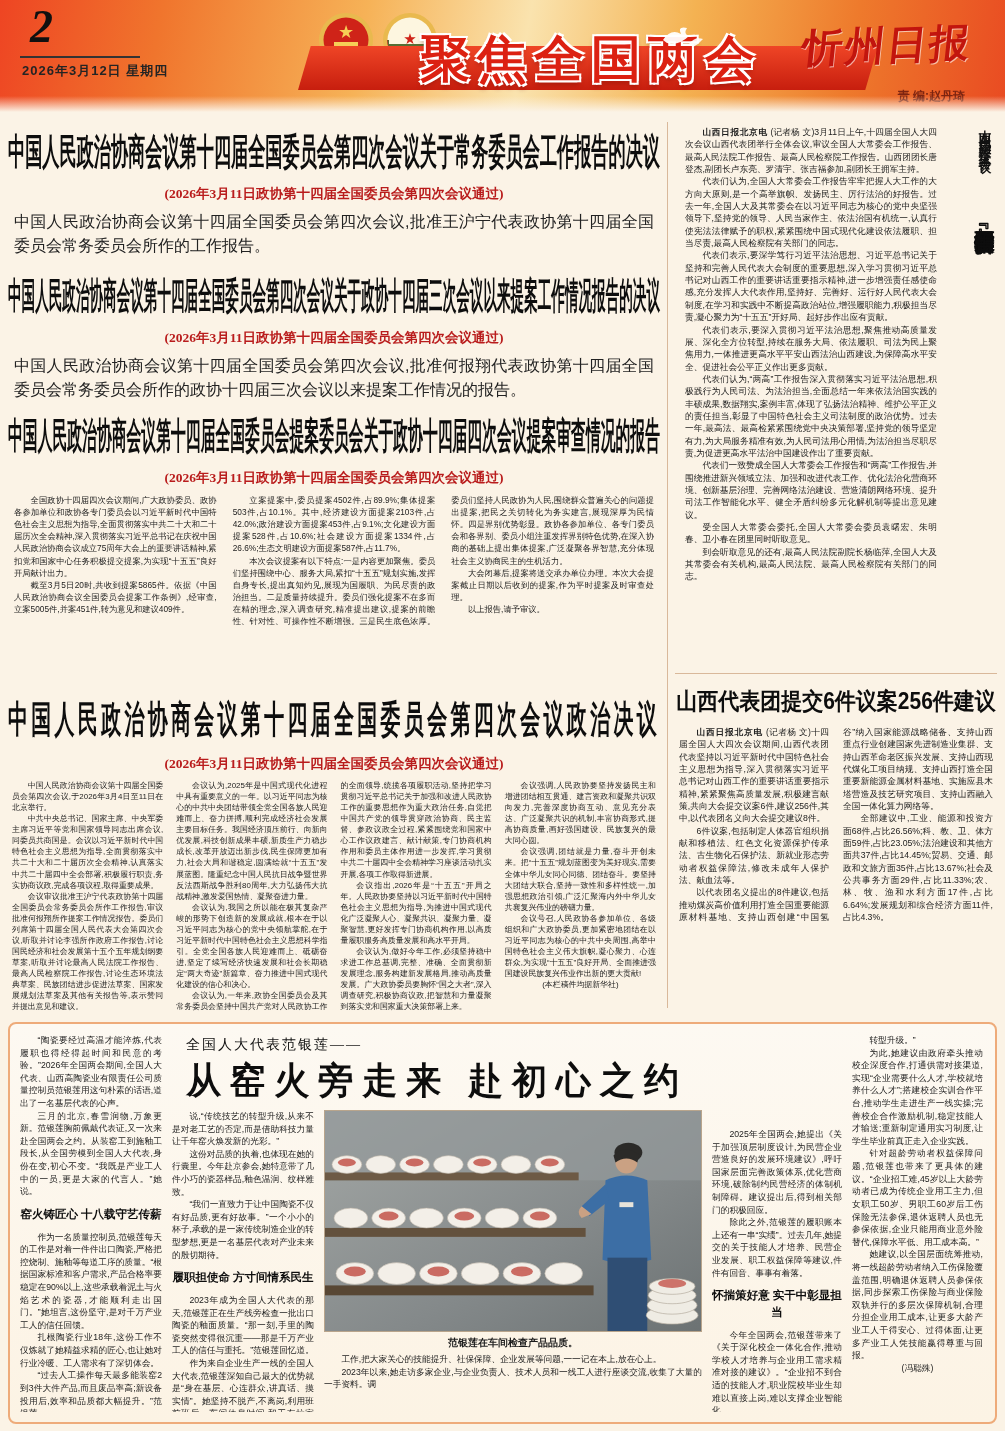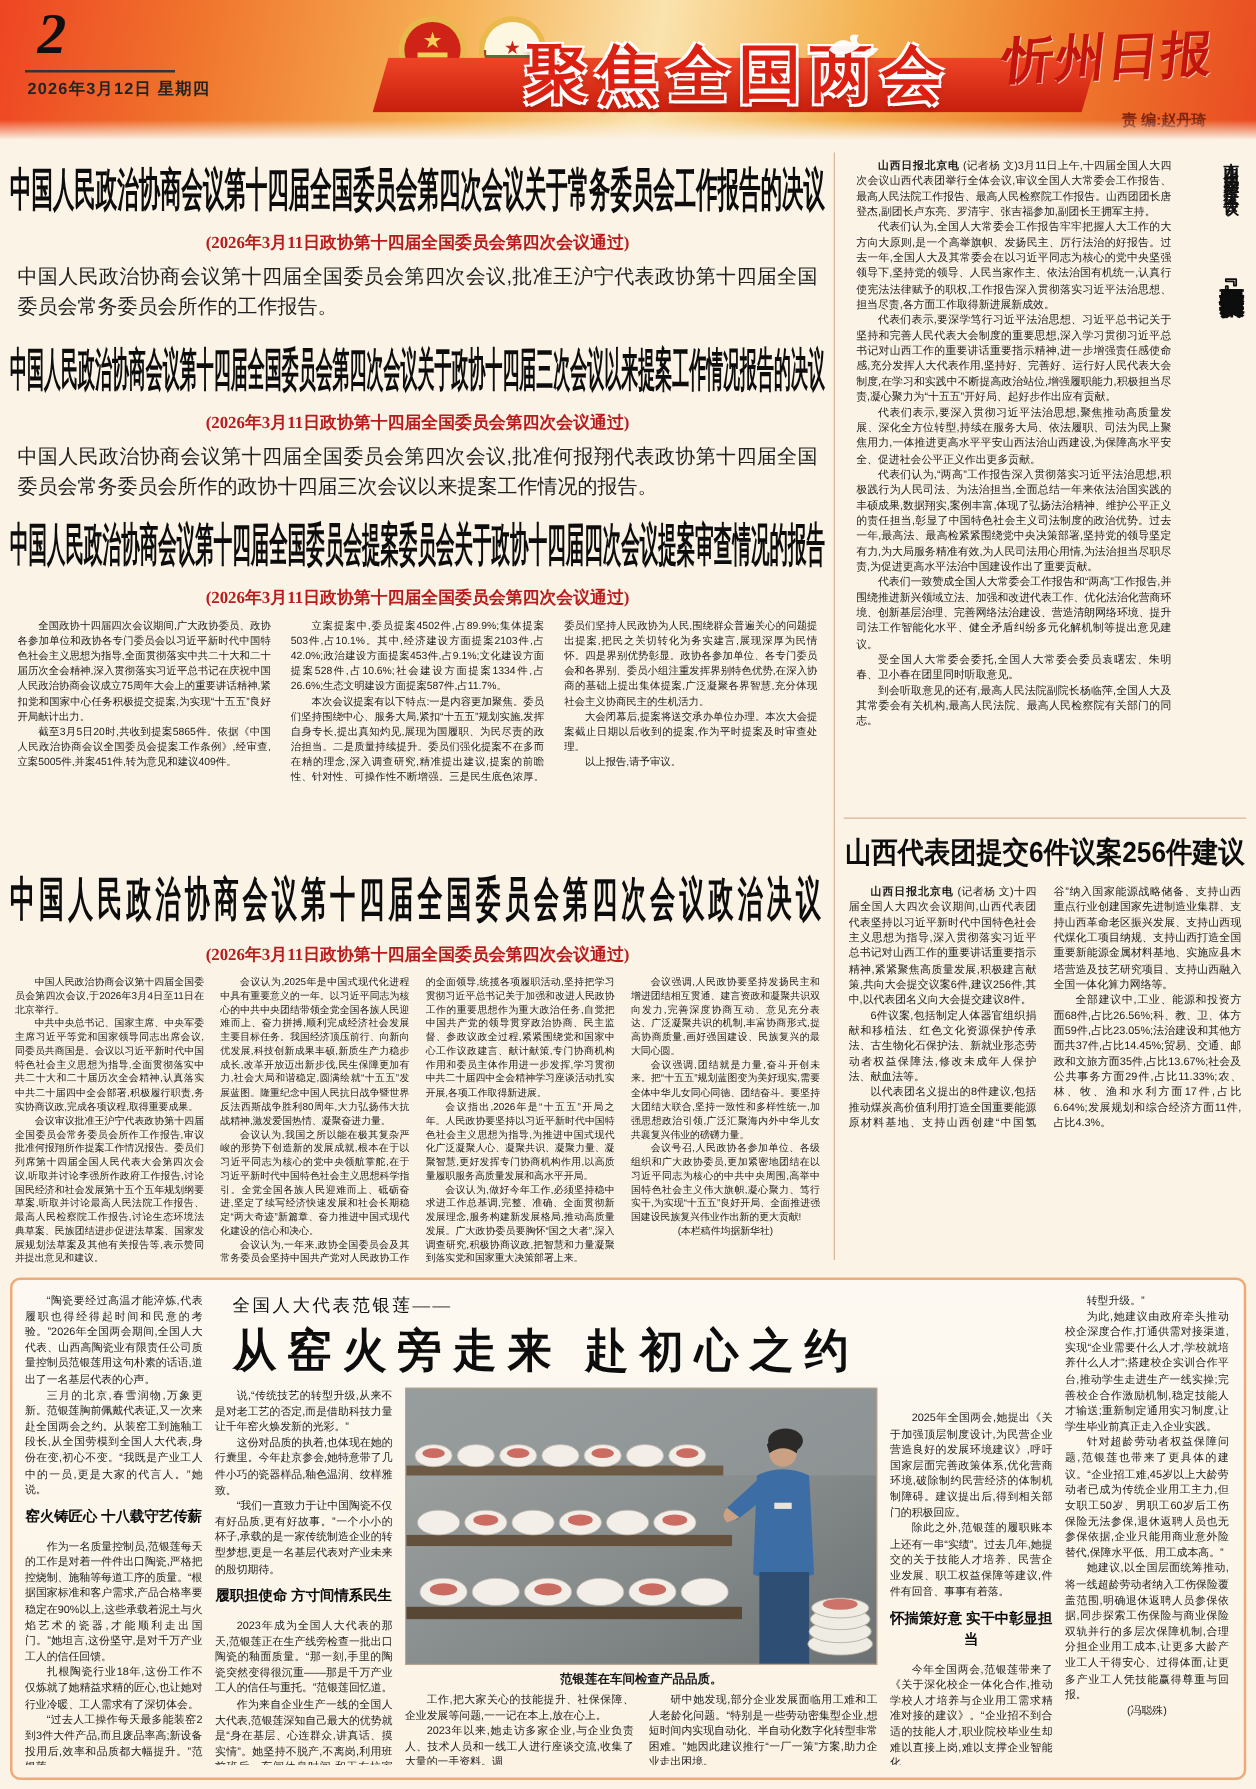--- a/index.html
+++ b/index.html
@@ -51,21 +51,21 @@
   p b{letter-spacing:.5px}
   
   .plenary{position:relative;height:528px}
   .e-body{position:absolute;left:10px;top:8px;width:252px;height:514px;overflow:hidden;
     font-size:8.7px;line-height:1.42;text-align:justify}
   .e-body p{margin:0;text-indent:2em}
   .e-head{position:absolute;right:2px;top:2px;height:100%;writing-mode:vertical-rl;text-orientation:upright}
   .e-kicker{font-size:12.5px;font-weight:bold;letter-spacing:3px;color:#111;margin-left:10px}
   .e-main{font-size:20px;font-weight:900;font-family:"Liberation Serif","DejaVu Serif",serif;
     margin-top:46px;line-height:1.05;color:#0d0d0d}
-  .proposals{margin-top:8px;border-top:1px solid #d9b89a;padding-top:10px}
+  .proposals{margin-top:27px;border-top:1px solid #d9b89a;padding-top:10px}
   .hl-f{height:34px;margin-bottom:8px}
   .hl-f .fitx{font-size:21px;font-family:"Liberation Sans","DejaVu Sans",sans-serif;font-weight:900}
   .cols2{column-count:2;column-gap:14px;height:306px;overflow:hidden;
     font-size:8.7px;line-height:1.42;text-align:justify;margin:0 4px}
   
   #feature{position:absolute;left:8px;top:1022px;width:989px;height:402px;box-sizing:border-box;
     border:2px solid #eeab7a;border-radius:8px;background:linear-gradient(#fdf9f2,#fcf3e4);
     padding:10px;display:flex;gap:10px}
   .textcol{font-size:8.7px;line-height:1.45;text-align:justify;overflow:hidden}
   .f-c1{width:142px;flex:none}
@@ -168,35 +168,35 @@
           <p>中国人民政治协商会议第十四届全国委员会第四次会议,于2026年3月4日至11日在北京举行。</p>
           <p>中共中央总书记、国家主席、中央军委主席习近平等党和国家领导同志出席会议,同委员共商国是。会议以习近平新时代中国特色社会主义思想为指导,全面贯彻落实中共二十大和二十届历次全会精神,认真落实中共二十届四中全会部署,积极履行职责,务实协商议政,完成各项议程,取得重要成果。</p>
           <p>会议审议批准王沪宁代表政协第十四届全国委员会常务委员会所作工作报告,审议批准何报翔所作提案工作情况报告。委员们列席第十四届全国人民代表大会第四次会议,听取并讨论李强所作政府工作报告,讨论国民经济和社会发展第十五个五年规划纲要草案,听取并讨论最高人民法院工作报告、最高人民检察院工作报告,讨论生态环境法典草案、民族团结进步促进法草案、国家发展规划法草案及其他有关报告等,表示赞同并提出意见和建议。</p>
           <p>会议认为,2025年是中国式现代化进程中具有重要意义的一年。以习近平同志为核心的中共中央团结带领全党全国各族人民迎难而上、奋力拼搏,顺利完成经济社会发展主要目标任务。我国经济顶压前行、向新向优发展,科技创新成果丰硕,新质生产力稳步成长,改革开放迈出新步伐,民生保障更加有力,社会大局和谐稳定,圆满绘就“十五五”发展蓝图。隆重纪念中国人民抗日战争暨世界反法西斯战争胜利80周年,大力弘扬伟大抗战精神,激发爱国热情、凝聚奋进力量。</p>
           <p>会议认为,我国之所以能在极其复杂严峻的形势下创造新的发展成就,根本在于以习近平同志为核心的党中央领航掌舵,在于习近平新时代中国特色社会主义思想科学指引。全党全国各族人民迎难而上、砥砺奋进,坚定了续写经济快速发展和社会长期稳定“两大奇迹”新篇章、奋力推进中国式现代化建设的信心和决心。</p>
           <p>会议认为,一年来,政协全国委员会及其常务委员会坚持中国共产党对人民政协工作的全面领导,统揽各项履职活动,坚持把学习贯彻习近平总书记关于加强和改进人民政协工作的重要思想作为重大政治任务,自觉把中国共产党的领导贯穿政治协商、民主监督、参政议政全过程,紧紧围绕党和国家中心工作议政建言、献计献策,专门协商机构作用和委员主体作用进一步发挥,学习贯彻中共二十届四中全会精神学习座谈活动扎实开展,各项工作取得新进展。</p>
           <p>会议指出,2026年是“十五五”开局之年。人民政协要坚持以习近平新时代中国特色社会主义思想为指导,为推进中国式现代化广泛凝聚人心、凝聚共识、凝聚力量、凝聚智慧,更好发挥专门协商机构作用,以高质量履职服务高质量发展和高水平开局。</p>
           <p>会议认为,做好今年工作,必须坚持稳中求进工作总基调,完整、准确、全面贯彻新发展理念,服务构建新发展格局,推动高质量发展。广大政协委员要胸怀“国之大者”,深入调查研究,积极协商议政,把智慧和力量凝聚到落实党和国家重大决策部署上来。</p>
           <p>会议强调,人民政协要坚持发扬民主和增进团结相互贯通、建言资政和凝聚共识双向发力,完善深度协商互动、意见充分表达、广泛凝聚共识的机制,丰富协商形式,提高协商质量,画好强国建设、民族复兴的最大同心圆。</p>
           <p>会议强调,团结就是力量,奋斗开创未来。把“十五五”规划蓝图变为美好现实,需要全体中华儿女同心同德、团结奋斗。要坚持大团结大联合,坚持一致性和多样性统一,加强思想政治引领,广泛汇聚海内外中华儿女共襄复兴伟业的磅礴力量。</p>
-          <p>会议号召,人民政协各参加单位、各级组织和广大政协委员,更加紧密地团结在以习近平同志为核心的中共中央周围,高举中国特色社会主义伟大旗帜,凝心聚力、笃行实干,为实现“十五五”良好开局、全面推进强国建设民族复兴伟业作出新的更大贡献!</p>
+          <p>会议号召,人民政协各参加单位、各级组织和广大政协委员,更加紧密地团结在以习近平同志为核心的中共中央周围,高举中国特色社会主义伟大旗帜,凝心聚力、心连群众,为实现“十五五”良好开局、全面推进强国建设民族复兴伟业作出新的更大贡献!</p>
           <p class="p-right">(本栏稿件均据新华社)</p>
         </div>
     </article>
 
   </section>
 
   <div id="vdivider"></div>
 
   <section id="right-block">
 
     <article class="plenary">
       <div class="e-body">
           <p><b>山西日报北京电</b> (记者杨 文)3月11日上午,十四届全国人大四次会议山西代表团举行全体会议,审议全国人大常委会工作报告、最高人民法院工作报告、最高人民检察院工作报告。山西团团长唐登杰,副团长卢东亮、罗清宇、张吉福参加,副团长王拥军主持。</p>
-          <p>代表们认为,全国人大常委会工作报告牢牢把握人大工作的大方向大原则,是一个高举旗帜、发扬民主、厉行法治的好报告。过去一年,全国人大及其常委会在以习近平同志为核心的党中央坚强领导下,坚持党的领导、人民当家作主、依法治国有机统一,认真行使宪法法律赋予的职权,工作报告深入贯彻落实习近平法治思想、担当尽责,各方面工作取得新进展新成效。</p>
+          <p>代表们认为,全国人大常委会工作报告牢牢把握人大工作的大方向大原则,是一个高举旗帜、发扬民主、厉行法治的好报告。过去一年,全国人大及其常委会在以习近平同志为核心的党中央坚强领导下,坚持党的领导、人民当家作主、依法治国有机统一,认真行使宪法法律赋予的职权,紧紧围绕中国式现代化建设依法履职、担当尽责,最高人民检察院有关部门的同志。</p>
           <p>代表们表示,要深学笃行习近平法治思想、习近平总书记关于坚持和完善人民代表大会制度的重要思想,深入学习贯彻习近平总书记对山西工作的重要讲话重要指示精神,进一步增强责任感使命感,充分发挥人大代表作用,坚持好、完善好、运行好人民代表大会制度,在学习和实践中不断提高政治站位,增强履职能力,积极担当尽责,凝心聚力为“十五五”开好局、起好步作出应有贡献。</p>
           <p>代表们表示,要深入贯彻习近平法治思想,聚焦推动高质量发展、深化全方位转型,持续在服务大局、依法履职、司法为民上聚焦用力,一体推进更高水平平安山西法治山西建设,为保障高水平安全、促进社会公平正义作出更多贡献。</p>
           <p>代表们认为,“两高”工作报告深入贯彻落实习近平法治思想,积极践行为人民司法、为法治担当,全面总结一年来依法治国实践的丰硕成果,数据翔实,案例丰富,体现了弘扬法治精神、维护公平正义的责任担当,彰显了中国特色社会主义司法制度的政治优势。过去一年,最高法、最高检紧紧围绕党中央决策部署,坚持党的领导坚定有力,为大局服务精准有效,为人民司法用心用情,为法治担当尽职尽责,为促进更高水平法治中国建设作出了重要贡献。</p>
           <p>代表们一致赞成全国人大常委会工作报告和“两高”工作报告,并围绕推进新兴领域立法、加强和改进代表工作、优化法治化营商环境、创新基层治理、完善网络法治建设、营造清朗网络环境、提升司法工作智能化水平、健全矛盾纠纷多元化解机制等提出意见建议。</p>
           <p>受全国人大常委会委托,全国人大常委会委员袁曙宏、朱明春、卫小春在团里同时听取意见。</p>
           <p>到会听取意见的还有,最高人民法院副院长杨临萍,全国人大及其常委会有关机构,最高人民法院、最高人民检察院有关部门的同志。</p>
         </div>
       <div class="e-head">
         <span class="e-kicker">山西代表团举行全体会议</span>
         <span class="e-main">审议全国人大常委会工作报告和『两高』工作报告</span>
@@ -311,23 +311,20 @@
             <ellipse cx="349" cy="177" rx="23" ry="8"></ellipse>
           </g>
           <ellipse cx="349" cy="174" rx="14" ry="4.5" fill="#c4554b" opacity="0.8"></ellipse>
         </svg>
         <div class="f-caption">范银莲在车间检查产品品质。</div>
         <div class="f-under">
           <div class="textcol">
               <p>工作,把大家关心的技能提升、社保保障、企业发展等问题,一一记在本上,放在心上。</p>
               <p>2023年以来,她走访多家企业,与企业负责人、技术人员和一线工人进行座谈交流,收集了大量的一手资料。调</p>
             </div>
-          <div class="textcol">
-              <p>研中她发现,部分企业发展面临用工难和工人老龄化问题。“特别是一些劳动密集型企业,想短时间内实现自动化、半自动化数字化转型非常困难。”她因此建议推行“一厂一策”方案,助力企业走出困境。</p>
-            </div>
         </div>
       </div>
     </div>
   </div>
 
   <div class="textcol f-c5">
       <p>2025年全国两会,她提出《关于加强顶层制度设计,为民营企业营造良好的发展环境建议》,呼吁国家层面完善政策体系,优化营商环境,破除制约民营经济的体制机制障碍。建议提出后,得到相关部门的积极回应。</p>
       <p>除此之外,范银莲的履职账本上还有一串“实绩”。过去几年,她提交的关于技能人才培养、民营企业发展、职工权益保障等建议,件件有回音、事事有着落。</p>
       <div class="subhead">怀揣策好意 实干中彰显担当</div>
       <p>今年全国两会,范银莲带来了《关于深化校企一体化合作,推动学校人才培养与企业用工需求精准对接的建议》。“企业招不到合适的技能人才,职业院校毕业生却难以直接上岗,难以支撑企业智能化</p>

